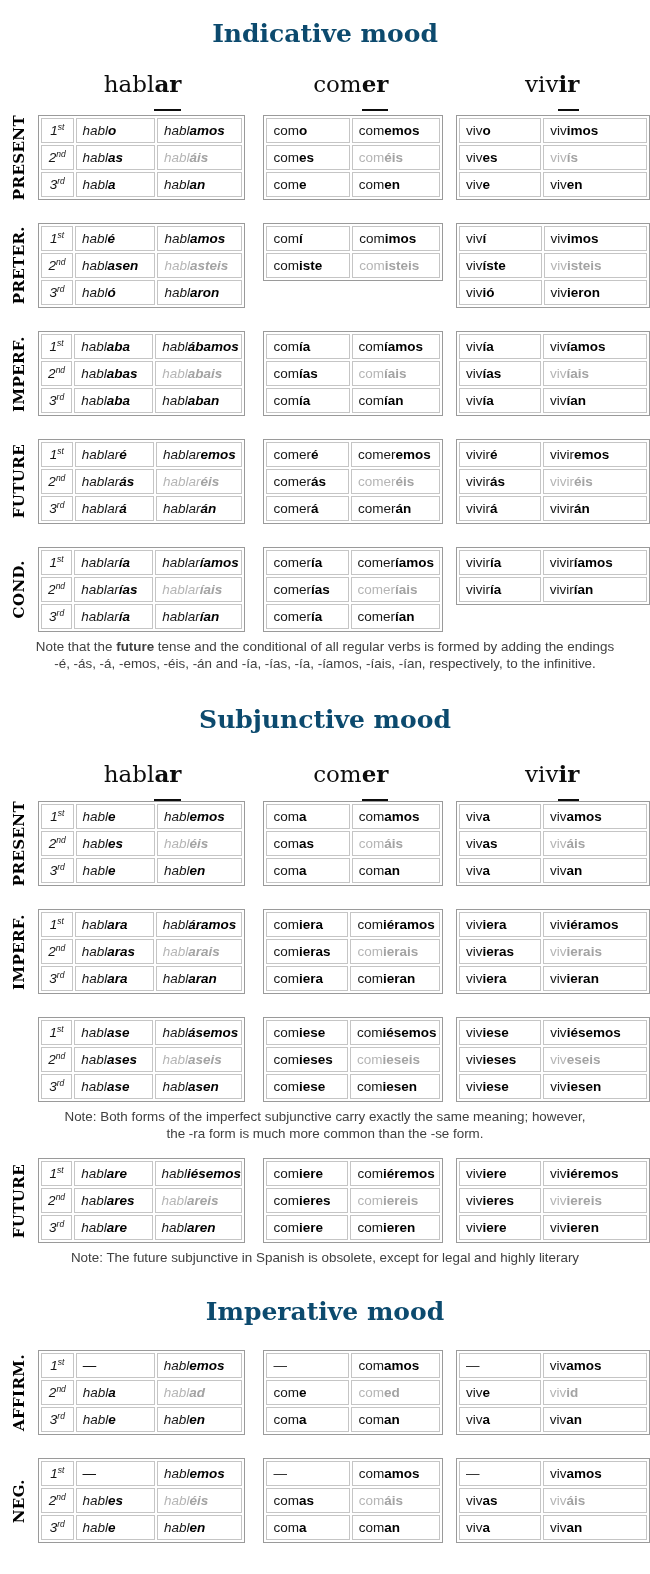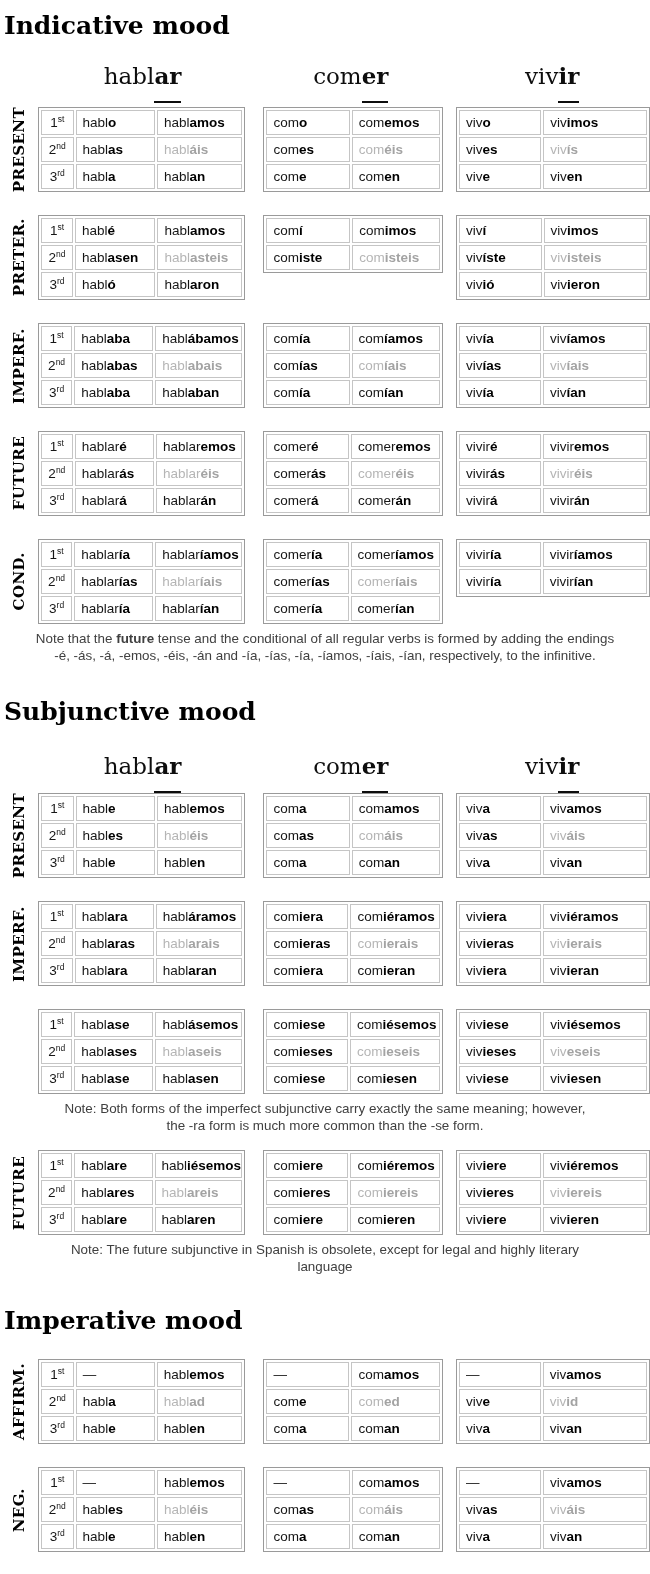--- a/index.html
+++ b/index.html
@@ -12,22 +12,23 @@
     padding-top: 6px;
     box-sizing: border-box;
   }
   section.mood-section { display: flow-root; }
 
   .mood-title {
     font-family: "DejaVu Serif", serif;
     font-weight: bold;
     font-size: 25px;
     line-height: 31px;
-    color: #000000;
-    margin: 4px;
+    text-align: center;
+    color: #0c4a6e;
+    margin: 12px;
   }
   .sec-1 .mood-title { margin-top: 16px; }
   .sec-2 .mood-title { margin-top: 14px; margin-bottom: 23px; }
 
   .verb-headers {
     display: flex;
     margin: 20px 0 16px 38px;
   }
   .sec-1 .verb-headers { margin-top: 24px; margin-bottom: 12px; }
   .verb-header {
@@ -64,21 +65,21 @@
   }
 
   table.conj-table {
     border-collapse: separate;
     border-spacing: 2px;
     background: #fff;
     border: 1px solid #9a9a9a;
     table-layout: fixed;
     align-self: flex-start;
   }
-  table.t0 { margin-right: 18px; }
+  table.t0 { margin-right: 18px; font-style: italic; }
   table.t1 { margin-right: 13px; }
   td {
     border: 1px solid #c5c5c5;
     height: 23px;
     line-height: 23px;
     font-size: 13.5px;
     color: #161616;
     padding: 0 0 0 6px;
     white-space: nowrap;
     overflow: hidden;
@@ -733,21 +734,20 @@
             </tr>
             <tr>
               <td><span class="stem">viv</span><span class="end">iere</span></td>
               <td><span class="stem">viv</span><span class="end">ieren</span></td>
             </tr>
           </tbody>
         </table>
       </div>
       <div class="note">
         <div class="note-line"><span>Note: The future subjunctive in Spanish is obsolete, except for legal and highly literary</span></div>
-        <div class="note-line"><span>language</span></div>
       </div>
     </section>
     <section class="mood-section sec-2">
       <div class="mood-title">Imperative mood</div>
       <div class="tense-row">
         <div class="gutter">
           <div class="tense-label">AFFIRM.</div>
         </div>
         <table class="conj-table t0">
           <colgroup>

